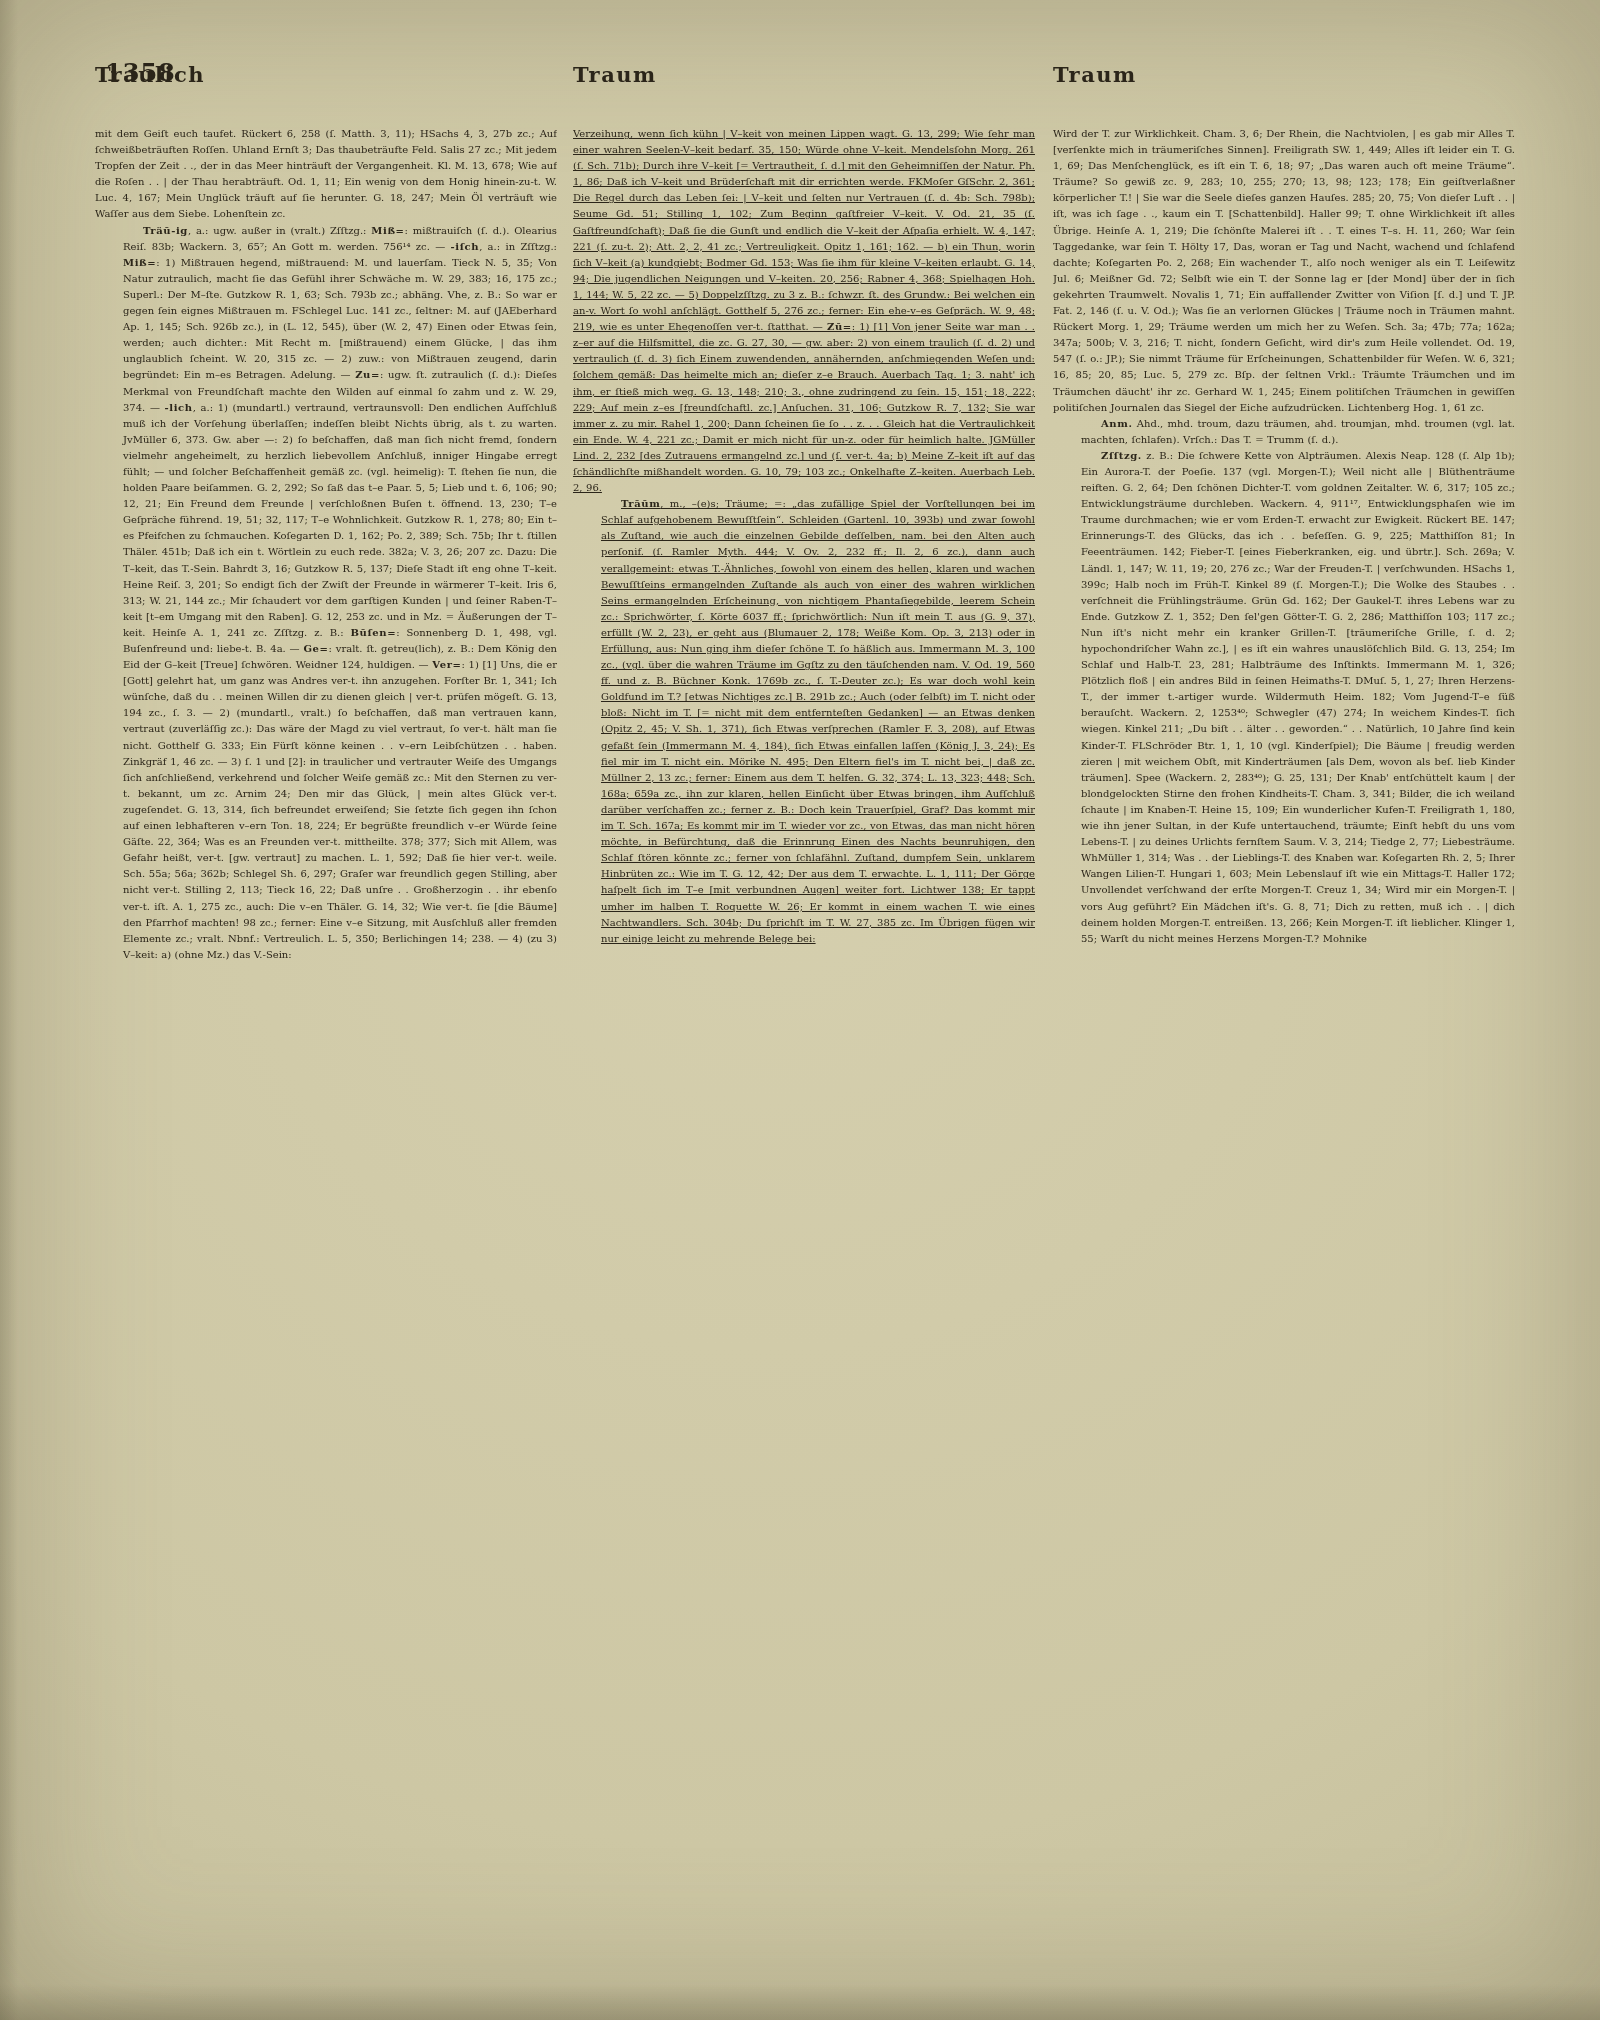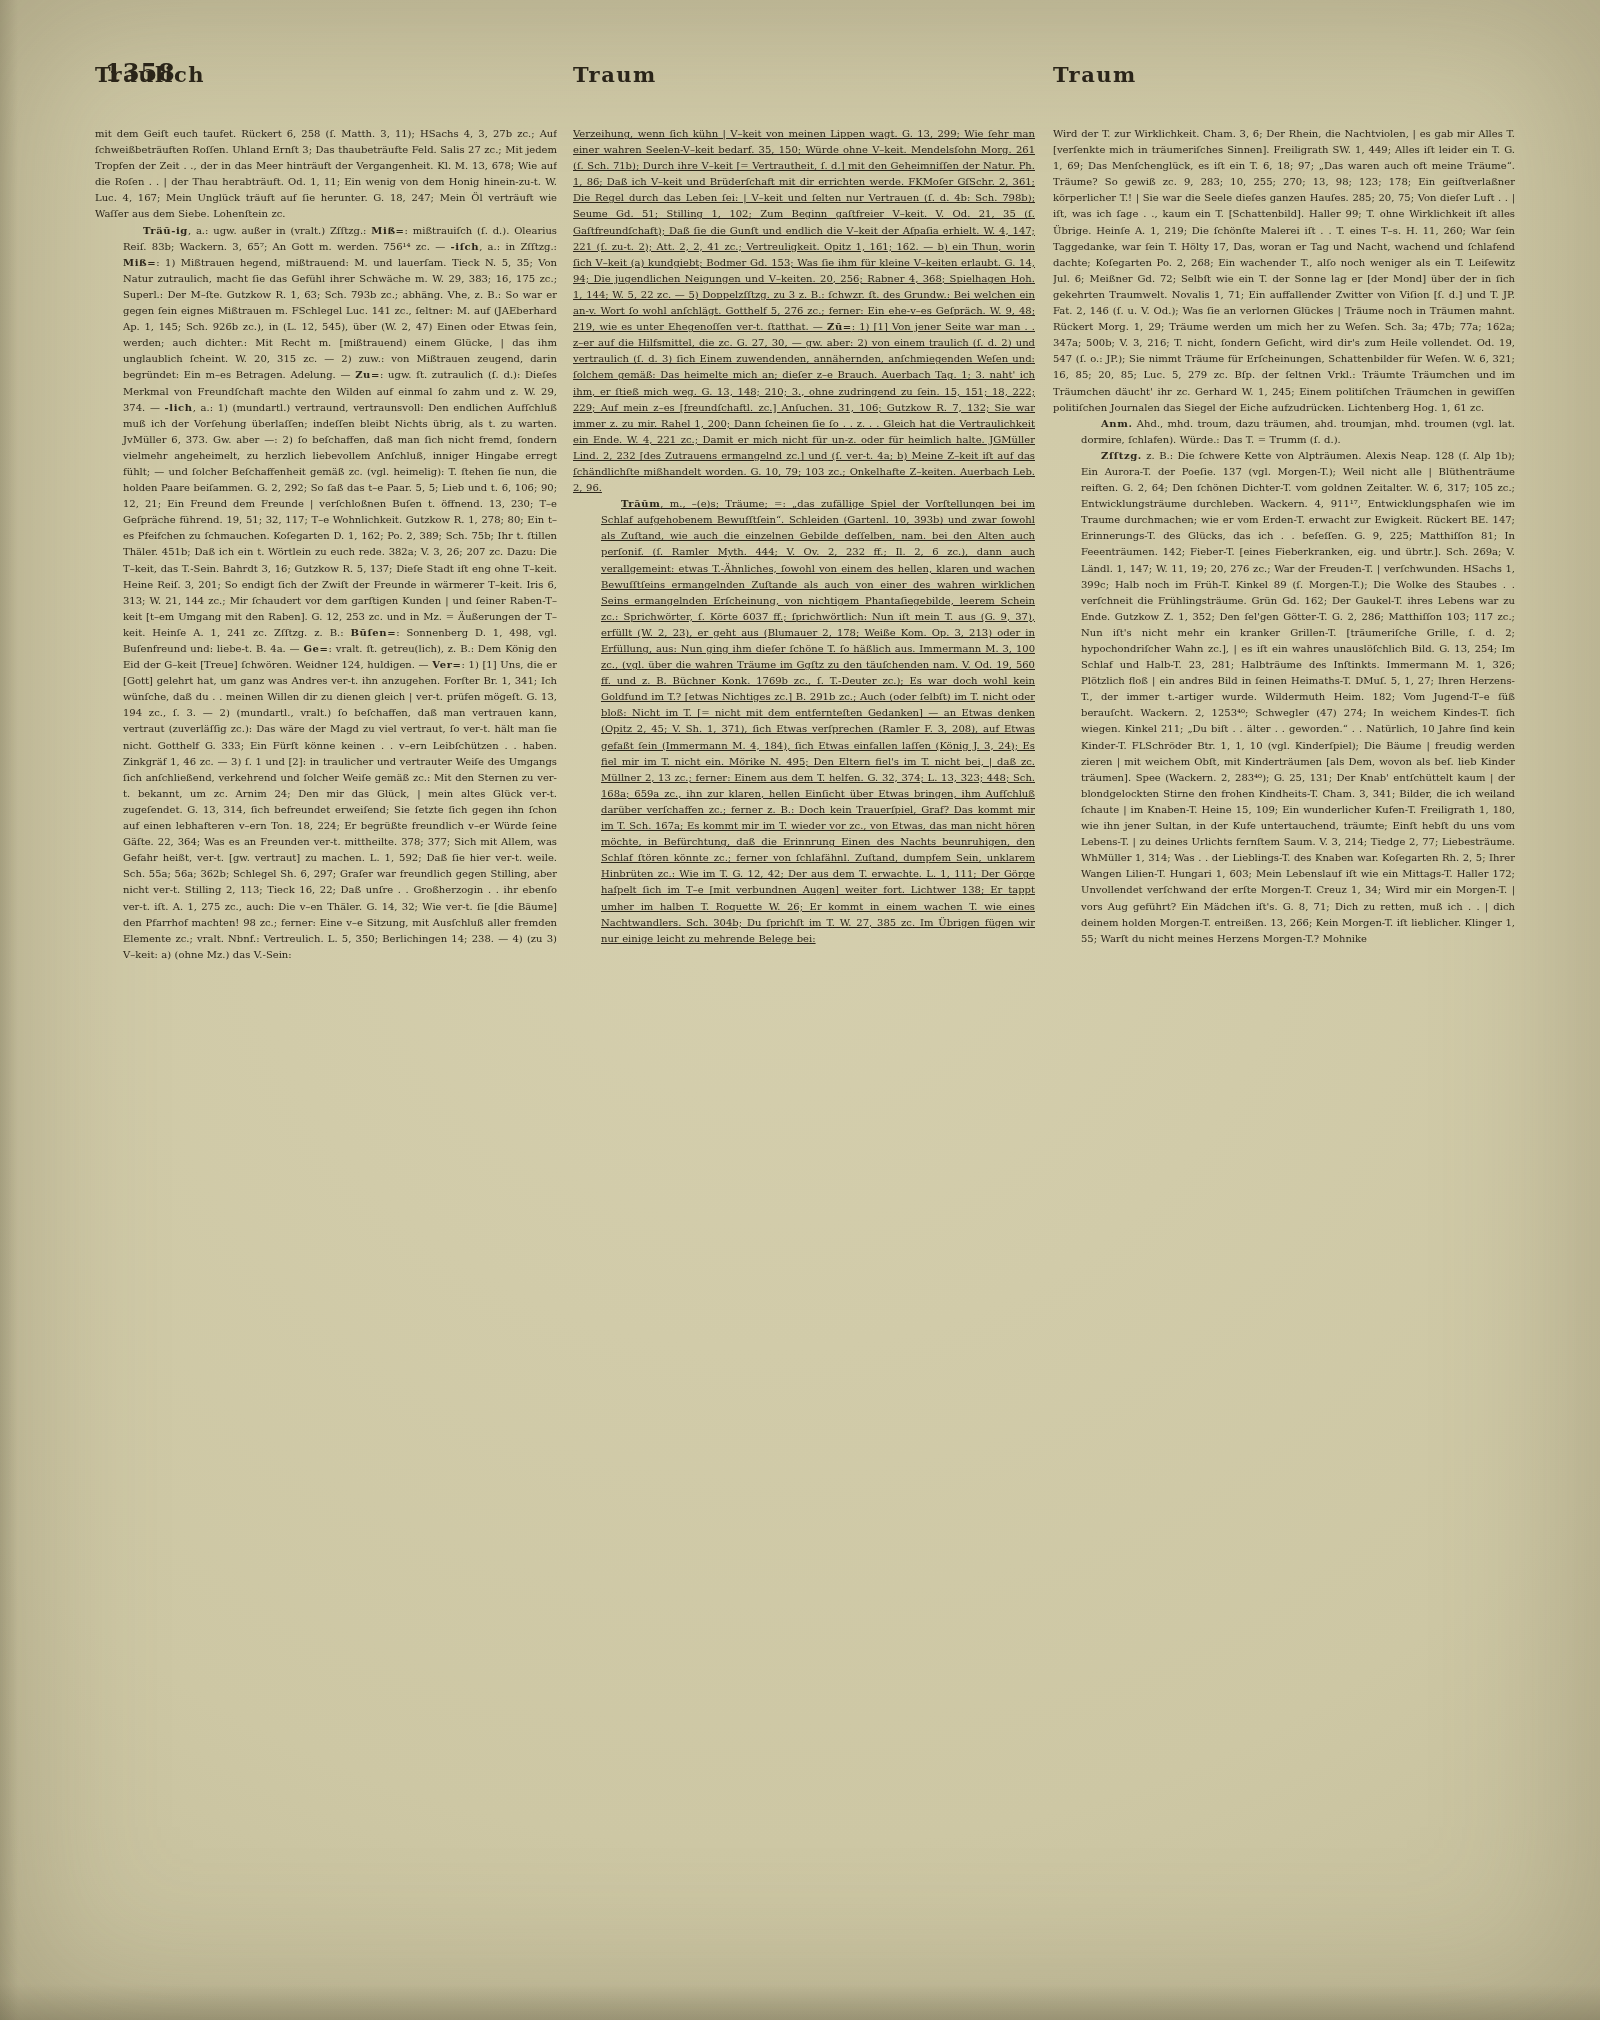--- a/index.html
+++ b/index.html
@@ -80,16 +80,16 @@
   <div class="col col-1">
       <p class="para"><span>mit dem Geiſt euch taufet. Rückert 6, 258 (ſ. Matth. 3, 11); HSachs 4, 3, 27b zc.; Auf ſchweißbeträuften Roſſen. Uhland Ernſt 3; Das thaubeträufte Feld. Salis 27 zc.; Mit jedem Tropfen der Zeit . ., der in das Meer hinträuft der Vergangenheit. Kl. M. 13, 678; Wie auf die Roſen . . | der Thau herabträuft. Od. 1, 11; Ein wenig von dem Honig hinein-zu-t. W. Luc. 4, 167; Mein Unglück träuft auf ſie herunter. G. 18, 247; Mein Öl verträuft wie Waſſer aus dem Siebe. Lohenſtein zc.</span></p>
       <p class="para indent"><span class="lead">Träū-ig</span><span>, a.: ugw. außer in (vralt.) Zſſtzg.: </span><span class="lead">Miß=</span><span>: mißtrauiſch (ſ. d.). Olearius Reiſ. 83b; Wackern. 3, 65⁷; An Gott m. werden. 756¹⁴ zc. — </span><span class="lead">-iſch</span><span>, a.: in Zſſtzg.: </span><span class="lead">Miß=</span><span>: 1) Mißtrauen hegend, mißtrauend: M. und lauerſam. Tieck N. 5, 35; Von Natur zutraulich, macht ſie das Gefühl ihrer Schwäche m. W. 29, 383; 16, 175 zc.; Superl.: Der M–ſte. Gutzkow R. 1, 63; Sch. 793b zc.; abhäng. Vhe, z. B.: So war er gegen ſein eignes Mißtrauen m. FSchlegel Luc. 141 zc., ſeltner: M. auf (JAEberhard Ap. 1, 145; Sch. 926b zc.), in (L. 12, 545), über (W. 2, 47) Einen oder Etwas ſein, werden; auch dichter.: Mit Recht m. [mißtrauend) einem Glücke, | das ihm unglaublich ſcheint. W. 20, 315 zc. — 2) zuw.: von Mißtrauen zeugend, darin begründet: Ein m–es Betragen. Adelung. — </span><span class="lead">Zu=</span><span>: ugw. ſt. zutraulich (ſ. d.): Dieſes Merkmal von Freundſchaft machte den Wilden auf einmal ſo zahm und z. W. 29, 374. — </span><span class="lead">-lich</span><span>, a.: 1) (mundartl.) vertraund, vertraunsvoll: Den endlichen Aufſchluß muß ich der Vorſehung überlaſſen; indeſſen bleibt Nichts übrig, als t. zu warten. JvMüller 6, 373. Gw. aber —: 2) ſo beſchaffen, daß man ſich nicht fremd, ſondern vielmehr angeheimelt, zu herzlich liebevollem Anſchluß, inniger Hingabe erregt fühlt; — und ſolcher Beſchaffenheit gemäß zc. (vgl. heimelig): T. ſtehen ſie nun, die holden Paare beiſammen. G. 2, 292; So ſaß das t–e Paar. 5, 5; Lieb und t. 6, 106; 90; 12, 21; Ein Freund dem Freunde | verſchloßnen Buſen t. öffnend. 13, 230; T–e Geſpräche führend. 19, 51; 32, 117; T–e Wohnlichkeit. Gutzkow R. 1, 278; 80; Ein t–es Pfeifchen zu ſchmauchen. Koſegarten D. 1, 162; Po. 2, 389; Sch. 75b; Ihr t. ſtillen Thäler. 451b; Daß ich ein t. Wörtlein zu euch rede. 382a; V. 3, 26; 207 zc. Dazu: Die T–keit, das T.-Sein. Bahrdt 3, 16; Gutzkow R. 5, 137; Dieſe Stadt iſt eng ohne T–keit. Heine Reiſ. 3, 201; So endigt ſich der Zwiſt der Freunde in wärmerer T–keit. Iris 6, 313; W. 21, 144 zc.; Mir ſchaudert vor dem garſtigen Kunden | und ſeiner Raben-T–keit [t–em Umgang mit den Raben]. G. 12, 253 zc. und in Mz. = Äußerungen der T–keit. Heinſe A. 1, 241 zc. Zſſtzg. z. B.: </span><span class="lead">Būſen=</span><span>: Sonnenberg D. 1, 498, vgl. Buſenfreund und: liebe-t. B. 4a. — </span><span class="lead">Ge=</span><span>: vralt. ſt. getreu(lich), z. B.: Dem König den Eid der G–keit [Treue] ſchwören. Weidner 124, huldigen. — </span><span class="lead">Ver=</span><span>: 1) [1] Uns, die er [Gott] gelehrt hat, um ganz was Andres ver-t. ihn anzugehen. Forſter Br. 1, 341; Ich wünſche, daß du . . meinen Willen dir zu dienen gleich | ver-t. prüfen mögeſt. G. 13, 194 zc., ſ. 3. — 2) (mundartl., vralt.) ſo beſchaffen, daß man vertrauen kann, vertraut (zuverläſſig zc.): Das wäre der Magd zu viel vertraut, ſo ver-t. hält man ſie nicht. Gotthelf G. 333; Ein Fürſt könne keinen . . v–ern Leibſchützen . . haben. Zinkgräf 1, 46 zc. — 3) ſ. 1 und [2]: in traulicher und vertrauter Weiſe des Umgangs ſich anſchließend, verkehrend und ſolcher Weiſe gemäß zc.: Mit den Sternen zu ver-t. bekannt, um zc. Arnim 24; Den mir das Glück, | mein altes Glück ver-t. zugeſendet. G. 13, 314, ſich befreundet erweiſend; Sie ſetzte ſich gegen ihn ſchon auf einen lebhafteren v–ern Ton. 18, 224; Er begrüßte freundlich v–er Würde ſeine Gäſte. 22, 364; Was es an Freunden ver-t. mittheilte. 378; 377; Sich mit Allem, was Gefahr heißt, ver-t. [gw. vertraut] zu machen. L. 1, 592; Daß ſie hier ver-t. weile. Sch. 55a; 56a; 362b; Schlegel Sh. 6, 297; Graſer war freundlich gegen Stilling, aber nicht ver-t. Stilling 2, 113; Tieck 16, 22; Daß unſre . . Großherzogin . . ihr ebenſo ver-t. iſt. A. 1, 275 zc., auch: Die v–en Thäler. G. 14, 32; Wie ver-t. ſie [die Bäume] den Pfarrhof machten! 98 zc.; ferner: Eine v–e Sitzung, mit Ausſchluß aller fremden Elemente zc.; vralt. Nbnf.: Vertreulich. L. 5, 350; Berlichingen 14; 238. — 4) (zu 3) V–keit: a) (ohne Mz.) das V.-Sein:</span></p>
     </div>
   <div class="col col-2">
       <p class="para"><span>Verzeihung, wenn ſich kühn | V–keit von meinen Lippen wagt. G. 13, 299; Wie ſehr man einer wahren Seelen-V–keit bedarf. 35, 150; Würde ohne V–keit. Mendelsſohn Morg. 261 (ſ. Sch. 71b); Durch ihre V–keit [= Vertrautheit, ſ. d.] mit den Geheimniſſen der Natur. Ph. 1, 86; Daß ich V–keit und Brüderſchaft mit dir errichten werde. FKMoſer GſSchr. 2, 361; Die Regel durch das Leben ſei: | V–keit und ſelten nur Vertrauen (ſ. d. 4b: Sch. 798b); Seume Gd. 51; Stilling 1, 102; Zum Beginn gaſtfreier V–keit. V. Od. 21, 35 (ſ. Gaſtfreundſchaft); Daß ſie die Gunſt und endlich die V–keit der Aſpaſia erhielt. W. 4, 147; 221 (ſ. zu-t. 2); Att. 2, 2, 41 zc.; Vertreuligkeit. Opitz 1, 161; 162. — b) ein Thun, worin ſich V–keit (a) kundgiebt; Bodmer Gd. 153; Was ſie ihm für kleine V–keiten erlaubt. G. 14, 94; Die jugendlichen Neigungen und V–keiten. 20, 256; Rabner 4, 368; Spielhagen Hoh. 1, 144; W. 5, 22 zc. — 5) Doppelzſſtzg. zu 3 z. B.: ſchwzr. ſt. des Grundw.: Bei welchen ein an-v. Wort ſo wohl anſchlägt. Gotthelf 5, 276 zc.; ferner: Ein ehe-v–es Geſpräch. W. 9, 48; 219, wie es unter Ehegenoſſen ver-t. ſtatthat. — </span><span class="lead">Zū=</span><span>: 1) [1] Von jener Seite war man . . z–er auf die Hilfsmittel, die zc. G. 27, 30, — gw. aber: 2) von einem traulich (ſ. d. 2) und vertraulich (ſ. d. 3) ſich Einem zuwendenden, annähernden, anſchmiegenden Weſen und: ſolchem gemäß: Das heimelte mich an; dieſer z–e Brauch. Auerbach Tag. 1; 3. naht' ich ihm, er ſtieß mich weg. G. 13, 148; 210; 3., ohne zudringend zu ſein. 15, 151; 18, 222; 229; Auf mein z–es [freundſchaftl. zc.] Anſuchen. 31, 106; Gutzkow R. 7, 132; Sie war immer z. zu mir. Rahel 1, 200; Dann ſcheinen ſie ſo . . z. . . Gleich hat die Vertraulichkeit ein Ende. W. 4, 221 zc.; Damit er mich nicht für un-z. oder für heimlich halte. JGMüller Lind. 2, 232 [des Zutrauens ermangelnd zc.] und (ſ. ver-t. 4a; b) Meine Z–keit iſt auf das ſchändlichſte mißhandelt worden. G. 10, 79; 103 zc.; Onkelhafte Z–keiten. Auerbach Leb. 2, 96.</span></p>
       <p class="para indent"><span class="lead">Trāūm</span><span>, m., –(e)s; Träume; =: „das zufällige Spiel der Vorſtellungen bei im Schlaf aufgehobenem Bewuſſtſein“. Schleiden (Gartenl. 10, 393b) und zwar ſowohl als Zuſtand, wie auch die einzelnen Gebilde deſſelben, nam. bei den Alten auch perſonif. (ſ. Ramler Myth. 444; V. Ov. 2, 232 ff.; Il. 2, 6 zc.), dann auch verallgemeint: etwas T.-Ähnliches, ſowohl von einem des hellen, klaren und wachen Bewuſſtſeins ermangelnden Zuſtande als auch von einer des wahren wirklichen Seins ermangelnden Erſcheinung, von nichtigem Phantaſiegebilde, leerem Schein zc.: Sprichwörter, ſ. Körte 6037 ff.; ſprichwörtlich: Nun iſt mein T. aus (G. 9, 37), erfüllt (W. 2, 23), er geht aus (Blumauer 2, 178; Weiße Kom. Op. 3, 213) oder in Erfüllung, aus: Nun ging ihm dieſer ſchöne T. ſo häßlich aus. Immermann M. 3, 100 zc., (vgl. über die wahren Träume im Ggſtz zu den täuſchenden nam. V. Od. 19, 560 ff. und z. B. Büchner Konk. 1769b zc., ſ. T.-Deuter zc.); Es war doch wohl kein Goldfund im T.? [etwas Nichtiges zc.] B. 291b zc.; Auch (oder ſelbſt) im T. nicht oder bloß: Nicht im T. [= nicht mit dem entfernteſten Gedanken] — an Etwas denken (Opitz 2, 45; V. Sh. 1, 371), ſich Etwas verſprechen (Ramler F. 3, 208), auf Etwas gefaßt ſein (Immermann M. 4, 184), ſich Etwas einfallen laſſen (König J. 3, 24); Es fiel mir im T. nicht ein. Mörike N. 495; Den Eltern fiel's im T. nicht bei, | daß zc. Müllner 2, 13 zc.; ferner: Einem aus dem T. helfen. G. 32, 374; L. 13, 323; 448; Sch. 168a; 659a zc., ihn zur klaren, hellen Einſicht über Etwas bringen, ihm Aufſchluß darüber verſchaffen zc.; ferner z. B.: Doch kein Trauerſpiel, Graf? Das kommt mir im T. Sch. 167a; Es kommt mir im T. wieder vor zc., von Etwas, das man nicht hören möchte, in Befürchtung, daß die Erinnrung Einen des Nachts beunruhigen, den Schlaf ſtören könnte zc.; ferner von ſchlafähnl. Zuſtand, dumpfem Sein, unklarem Hinbrüten zc.: Wie im T. G. 12, 42; Der aus dem T. erwachte. L. 1, 111; Der Görge haſpelt ſich im T–e [mit verbundnen Augen] weiter fort. Lichtwer 138; Er tappt umher im halben T. Roquette W. 26; Er kommt in einem wachen T. wie eines Nachtwandlers. Sch. 304b; Du ſprichſt im T. W. 27, 385 zc. Im Übrigen fügen wir nur einige leicht zu mehrende Belege bei:</span></p>
     </div>
   <div class="col col-3">
       <p class="para"><span>Wird der T. zur Wirklichkeit. Cham. 3, 6; Der Rhein, die Nachtviolen, | es gab mir Alles T. [verſenkte mich in träumeriſches Sinnen]. Freiligrath SW. 1, 449; Alles iſt leider ein T. G. 1, 69; Das Menſchenglück, es iſt ein T. 6, 18; 97; „Das waren auch oft meine Träume“. Träume? So gewiß zc. 9, 283; 10, 255; 270; 13, 98; 123; 178; Ein geiſtverlaßner körperlicher T.! | Sie war die Seele dieſes ganzen Hauſes. 285; 20, 75; Von dieſer Luft . . | iſt, was ich ſage . ., kaum ein T. [Schattenbild]. Haller 99; T. ohne Wirklichkeit iſt alles Übrige. Heinſe A. 1, 219; Die ſchönſte Malerei iſt . . T. eines T–s. H. 11, 260; War ſein Taggedanke, war ſein T. Hölty 17, Das, woran er Tag und Nacht, wachend und ſchlafend dachte; Koſegarten Po. 2, 268; Ein wachender T., alſo noch weniger als ein T. Leiſewitz Jul. 6; Meißner Gd. 72; Selbſt wie ein T. der Sonne lag er [der Mond] über der in ſich gekehrten Traumwelt. Novalis 1, 71; Ein auffallender Zwitter von Viſion [ſ. d.] und T. JP. Fat. 2, 146 (ſ. u. V. Od.); Was ſie an verlornen Glückes | Träume noch in Träumen mahnt. Rückert Morg. 1, 29; Träume werden um mich her zu Weſen. Sch. 3a; 47b; 77a; 162a; 347a; 500b; V. 3, 216; T. nicht, ſondern Geſicht, wird dir's zum Heile vollendet. Od. 19, 547 (ſ. o.: JP.); Sie nimmt Träume für Erſcheinungen, Schattenbilder für Weſen. W. 6, 321; 16, 85; 20, 85; Luc. 5, 279 zc. Bſp. der ſeltnen Vrkl.: Träumte Träumchen und im Träumchen däucht' ihr zc. Gerhard W. 1, 245; Einem politiſchen Träumchen in gewiſſen politiſchen Journalen das Siegel der Eiche aufzudrücken. Lichtenberg Hog. 1, 61 zc.</span></p>
-      <p class="para indent"><span class="lead">Anm.</span><span> Ahd., mhd. troum, dazu träumen, ahd. troumjan, mhd. troumen (vgl. lat. dormire, ſchlafen). Würde.: Das T. = Trumm (ſ. d.).</span></p>
+      <p class="para indent"><span class="lead">Anm.</span><span> Ahd., mhd. troum, dazu träumen, ahd. troumjan, mhd. troumen (vgl. lat. machten, ſchlafen). Vrſch.: Das T. = Trumm (ſ. d.).</span></p>
       <p class="para indent"><span class="lead">Zſſtzg.</span><span> z. B.: Die ſchwere Kette von Alpträumen. Alexis Neap. 128 (ſ. Alp 1b); Ein Aurora-T. der Poeſie. 137 (vgl. Morgen-T.); Weil nicht alle | Blüthenträume reiften. G. 2, 64; Den ſchönen Dichter-T. vom goldnen Zeitalter. W. 6, 317; 105 zc.; Entwicklungsträume durchleben. Wackern. 4, 911¹⁷, Entwicklungsphaſen wie im Traume durchmachen; wie er vom Erden-T. erwacht zur Ewigkeit. Rückert BE. 147; Erinnerungs-T. des Glücks, das ich . . beſeſſen. G. 9, 225; Matthiſſon 81; In Feeenträumen. 142; Fieber-T. [eines Fieberkranken, eig. und übrtr.]. Sch. 269a; V. Ländl. 1, 147; W. 11, 19; 20, 276 zc.; War der Freuden-T. | verſchwunden. HSachs 1, 399c; Halb noch im Früh-T. Kinkel 89 (ſ. Morgen-T.); Die Wolke des Staubes . . verſchneit die Frühlingsträume. Grün Gd. 162; Der Gaukel-T. ihres Lebens war zu Ende. Gutzkow Z. 1, 352; Den ſel'gen Götter-T. G. 2, 286; Matthiſſon 103; 117 zc.; Nun iſt's nicht mehr ein kranker Grillen-T. [träumeriſche Grille, ſ. d. 2; hypochondriſcher Wahn zc.], | es iſt ein wahres unauslöſchlich Bild. G. 13, 254; Im Schlaf und Halb-T. 23, 281; Halbträume des Inſtinkts. Immermann M. 1, 326; Plötzlich floß | ein andres Bild in ſeinen Heimaths-T. DMuſ. 5, 1, 27; Ihren Herzens-T., der immer t.-artiger wurde. Wildermuth Heim. 182; Vom Jugend-T–e ſüß berauſcht. Wackern. 2, 1253⁴⁰; Schwegler (47) 274; In weichem Kindes-T. ſich wiegen. Kinkel 211; „Du biſt . . älter . . geworden.“ . . Natürlich, 10 Jahre ſind kein Kinder-T. FLSchröder Btr. 1, 1, 10 (vgl. Kinderſpiel); Die Bäume | freudig werden zieren | mit weichem Obſt, mit Kinderträumen [als Dem, wovon als beſ. lieb Kinder träumen]. Spee (Wackern. 2, 283⁴⁰); G. 25, 131; Der Knab' entſchüttelt kaum | der blondgelockten Stirne den frohen Kindheits-T. Cham. 3, 341; Bilder, die ich weiland ſchaute | im Knaben-T. Heine 15, 109; Ein wunderlicher Kufen-T. Freiligrath 1, 180, wie ihn jener Sultan, in der Kufe untertauchend, träumte; Einſt hebſt du uns vom Lebens-T. | zu deines Urlichts fernſtem Saum. V. 3, 214; Tiedge 2, 77; Liebesträume. WhMüller 1, 314; Was . . der Lieblings-T. des Knaben war. Koſegarten Rh. 2, 5; Ihrer Wangen Lilien-T. Hungari 1, 603; Mein Lebenslauf iſt wie ein Mittags-T. Haller 172; Unvollendet verſchwand der erſte Morgen-T. Creuz 1, 34; Wird mir ein Morgen-T. | vors Aug geführt? Ein Mädchen iſt's. G. 8, 71; Dich zu retten, muß ich . . | dich deinem holden Morgen-T. entreißen. 13, 266; Kein Morgen-T. iſt lieblicher. Klinger 1, 55; Warſt du nicht meines Herzens Morgen-T.? Mohnike</span></p>
     </div>
 </div>
 
 </body></html>

